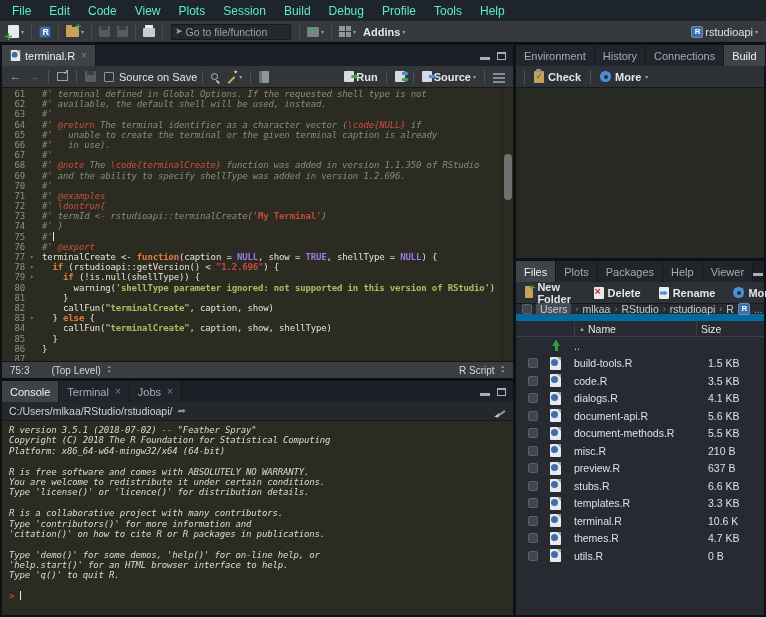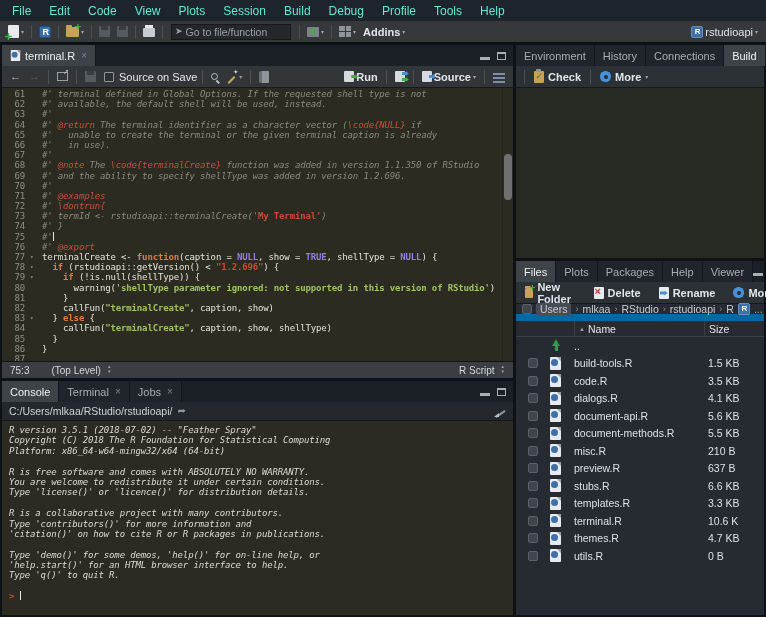--- a/index.html
+++ b/index.html
@@ -160,21 +160,21 @@
     font-size:10.5px; color:#e2e6ea; }
   .fhead .hc { border-left:1px solid #3a3f45; height:100%; display:flex; align-items:center; padding-left:4px; gap:3px; }
   .sort-ic { font-size:6px; color:#9aa0a6; }
   .filelist { flex:1; min-height:0; background:#262b31; overflow:hidden; }
   .frow { height:17.5px; display:flex; align-items:center; font-size:10.5px; color:#dce1e7; }
   .frow .cbcell { width:34px; flex:none; display:flex; justify-content:center; }
   .frow .iconcell { width:24px; flex:none; display:flex; }
   .frow .fname { flex:1; min-width:0; overflow:hidden; white-space:nowrap; }
   .frow .fsize { width:56px; flex:none; overflow:hidden; white-space:nowrap; }
   .col-name-head { flex:1; }
-  .col-size-head { width:60px; flex:none; }
+  .col-size-head { width:68px; flex:none; }
   .col-pre-head { width:58px; flex:none; border-left:none !important; }
 </style>
 </head>
 <body>
 
 <div class="app">
 
   <div class="menubar" id="menubar">
       <span class="menu-item">File</span>
       <span class="menu-item">Edit</span>

